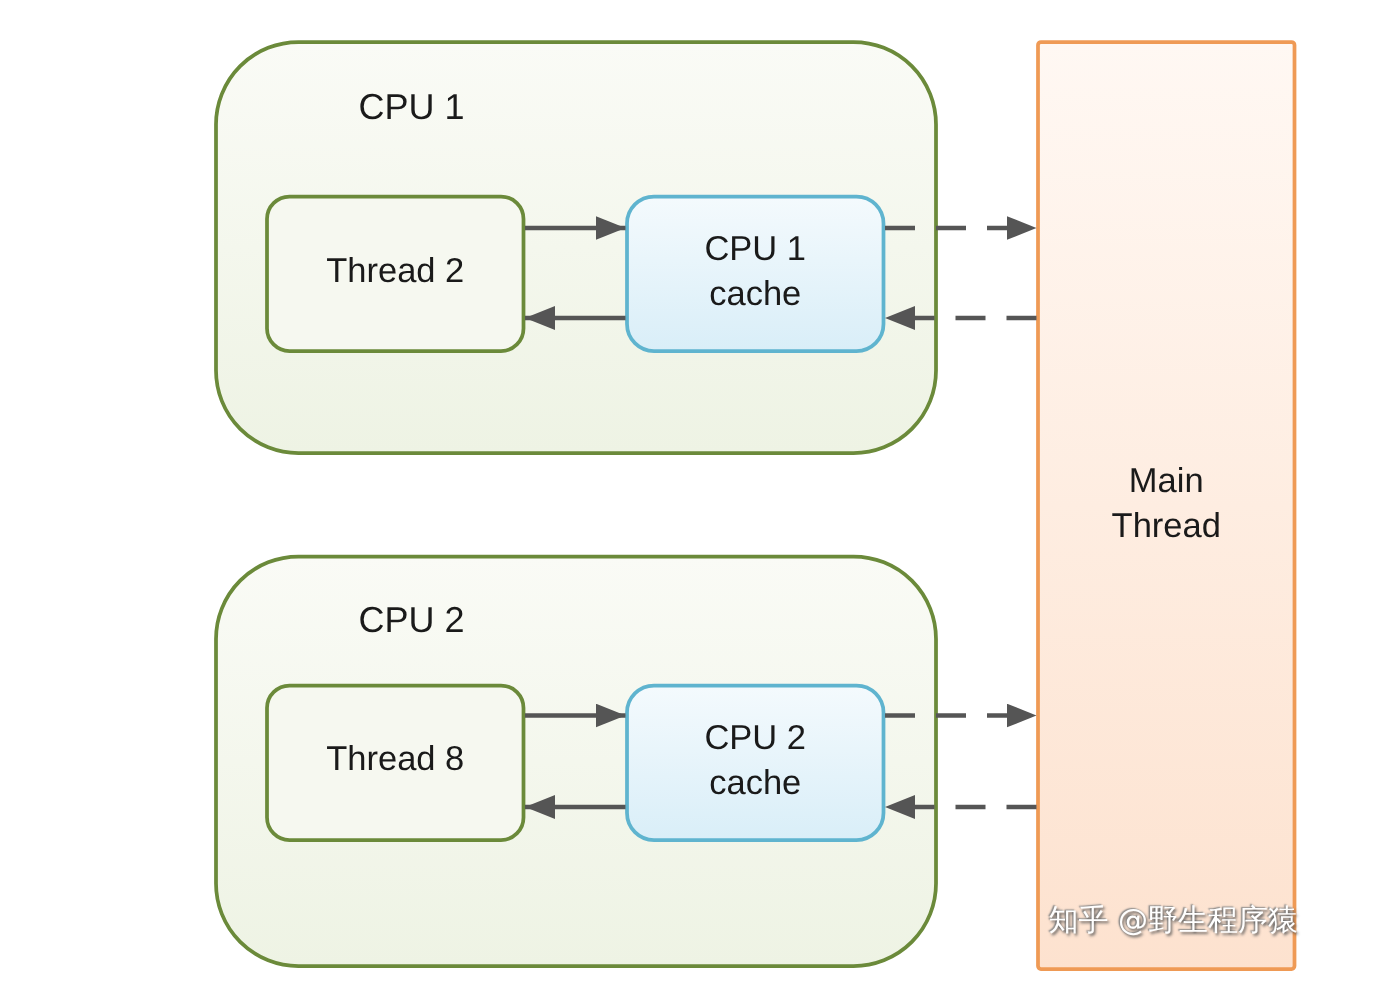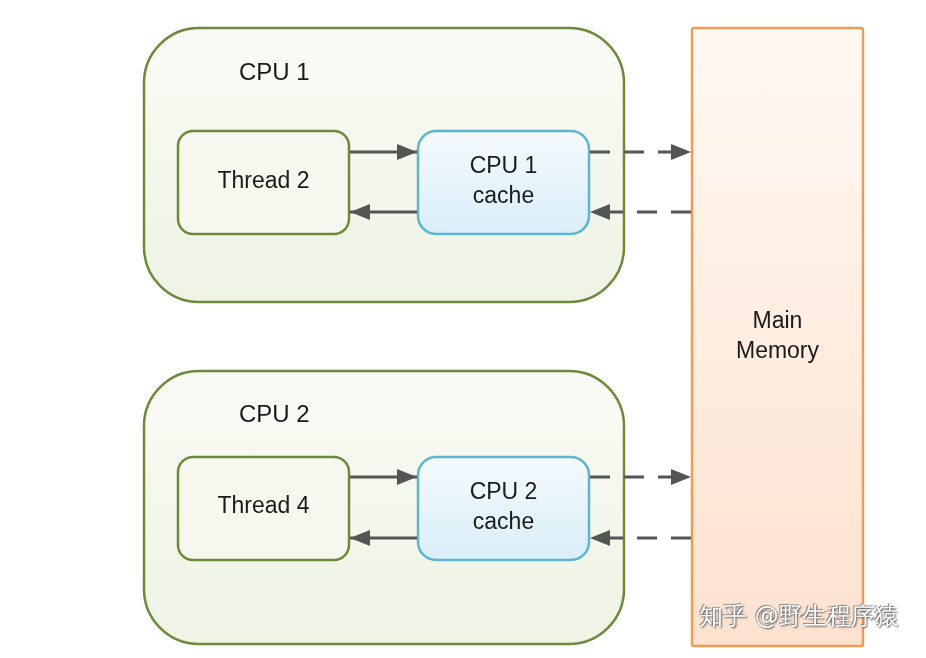--- a/index.html
+++ b/index.html
@@ -2,21 +2,21 @@
 <html><head>
   <meta charset="utf-8">
   <style>
     html, body { margin: 0; padding: 0; background: #ffffff; }
     body { width: 926px; height: 658px; position: relative; overflow: hidden;
            font-family: "Liberation Sans", sans-serif; }
     #stage { position: absolute; left: 0; top: 0; width: 926px; height: 658px; margin-left: 23px; }
     .label { position: absolute; color: #1a1a1a; font-size: 23px; line-height: 1.3;
              text-align: center; white-space: pre-line; font-family: "Liberation Sans", sans-serif; }
     .cpu-title { text-align: left; font-size: 24px; }
-    .watermark { position: absolute; left: 676px; top: 600px; font-size: 24px; color: #ffffff;
+    .watermark { position: absolute; left: 676px; top: 600px; font-size: 20px; color: #ffffff;
                  text-shadow: 1px 1px 2px #555, -1px -1px 1px #888;
                  font-family: "DejaVu Sans", sans-serif; white-space: nowrap; }
   </style>
 </head>
 <body>
 
 <div id="stage">
   <svg id="diagram-svg" width="926" height="658" viewBox="0 0 926 658" xmlns="http://www.w3.org/2000/svg">
     <defs>
       <linearGradient id="gCpu" x1="0" y1="0" x2="0" y2="1">
@@ -60,21 +60,21 @@
     <line x1="668" y1="538" x2="567" y2="538" stroke="#555555" stroke-width="3" stroke-dasharray="20,14" marker-end="url(#arrowHeadL)"></line>
   </svg>
 
   
   <div class="label cpu-title" style="left:216px; top:56px;">CPU 1</div>
   <div class="label" style="left:155px; top:166px; width:171px;">Thread 2</div>
   <div class="label" style="left:395px; top:151px; width:171px;">CPU 1
 cache</div>
 
   <div class="label cpu-title" style="left:216px; top:398px;">CPU 2</div>
-  <div class="label" style="left:155px; top:491px; width:171px;">Thread 4</div>
+  <div class="label" style="left:155px; top:491px; width:171px;">Thread 8</div>
   <div class="label" style="left:395px; top:477px; width:171px;">CPU 2
 cache</div>
 
   <div class="label" style="left:669px; top:306px; width:171px;">Main
-Memory</div>
+Thread</div>
 
   <div class="watermark">知乎 @野生程序猿</div>
 </div>
 
 </body></html>

